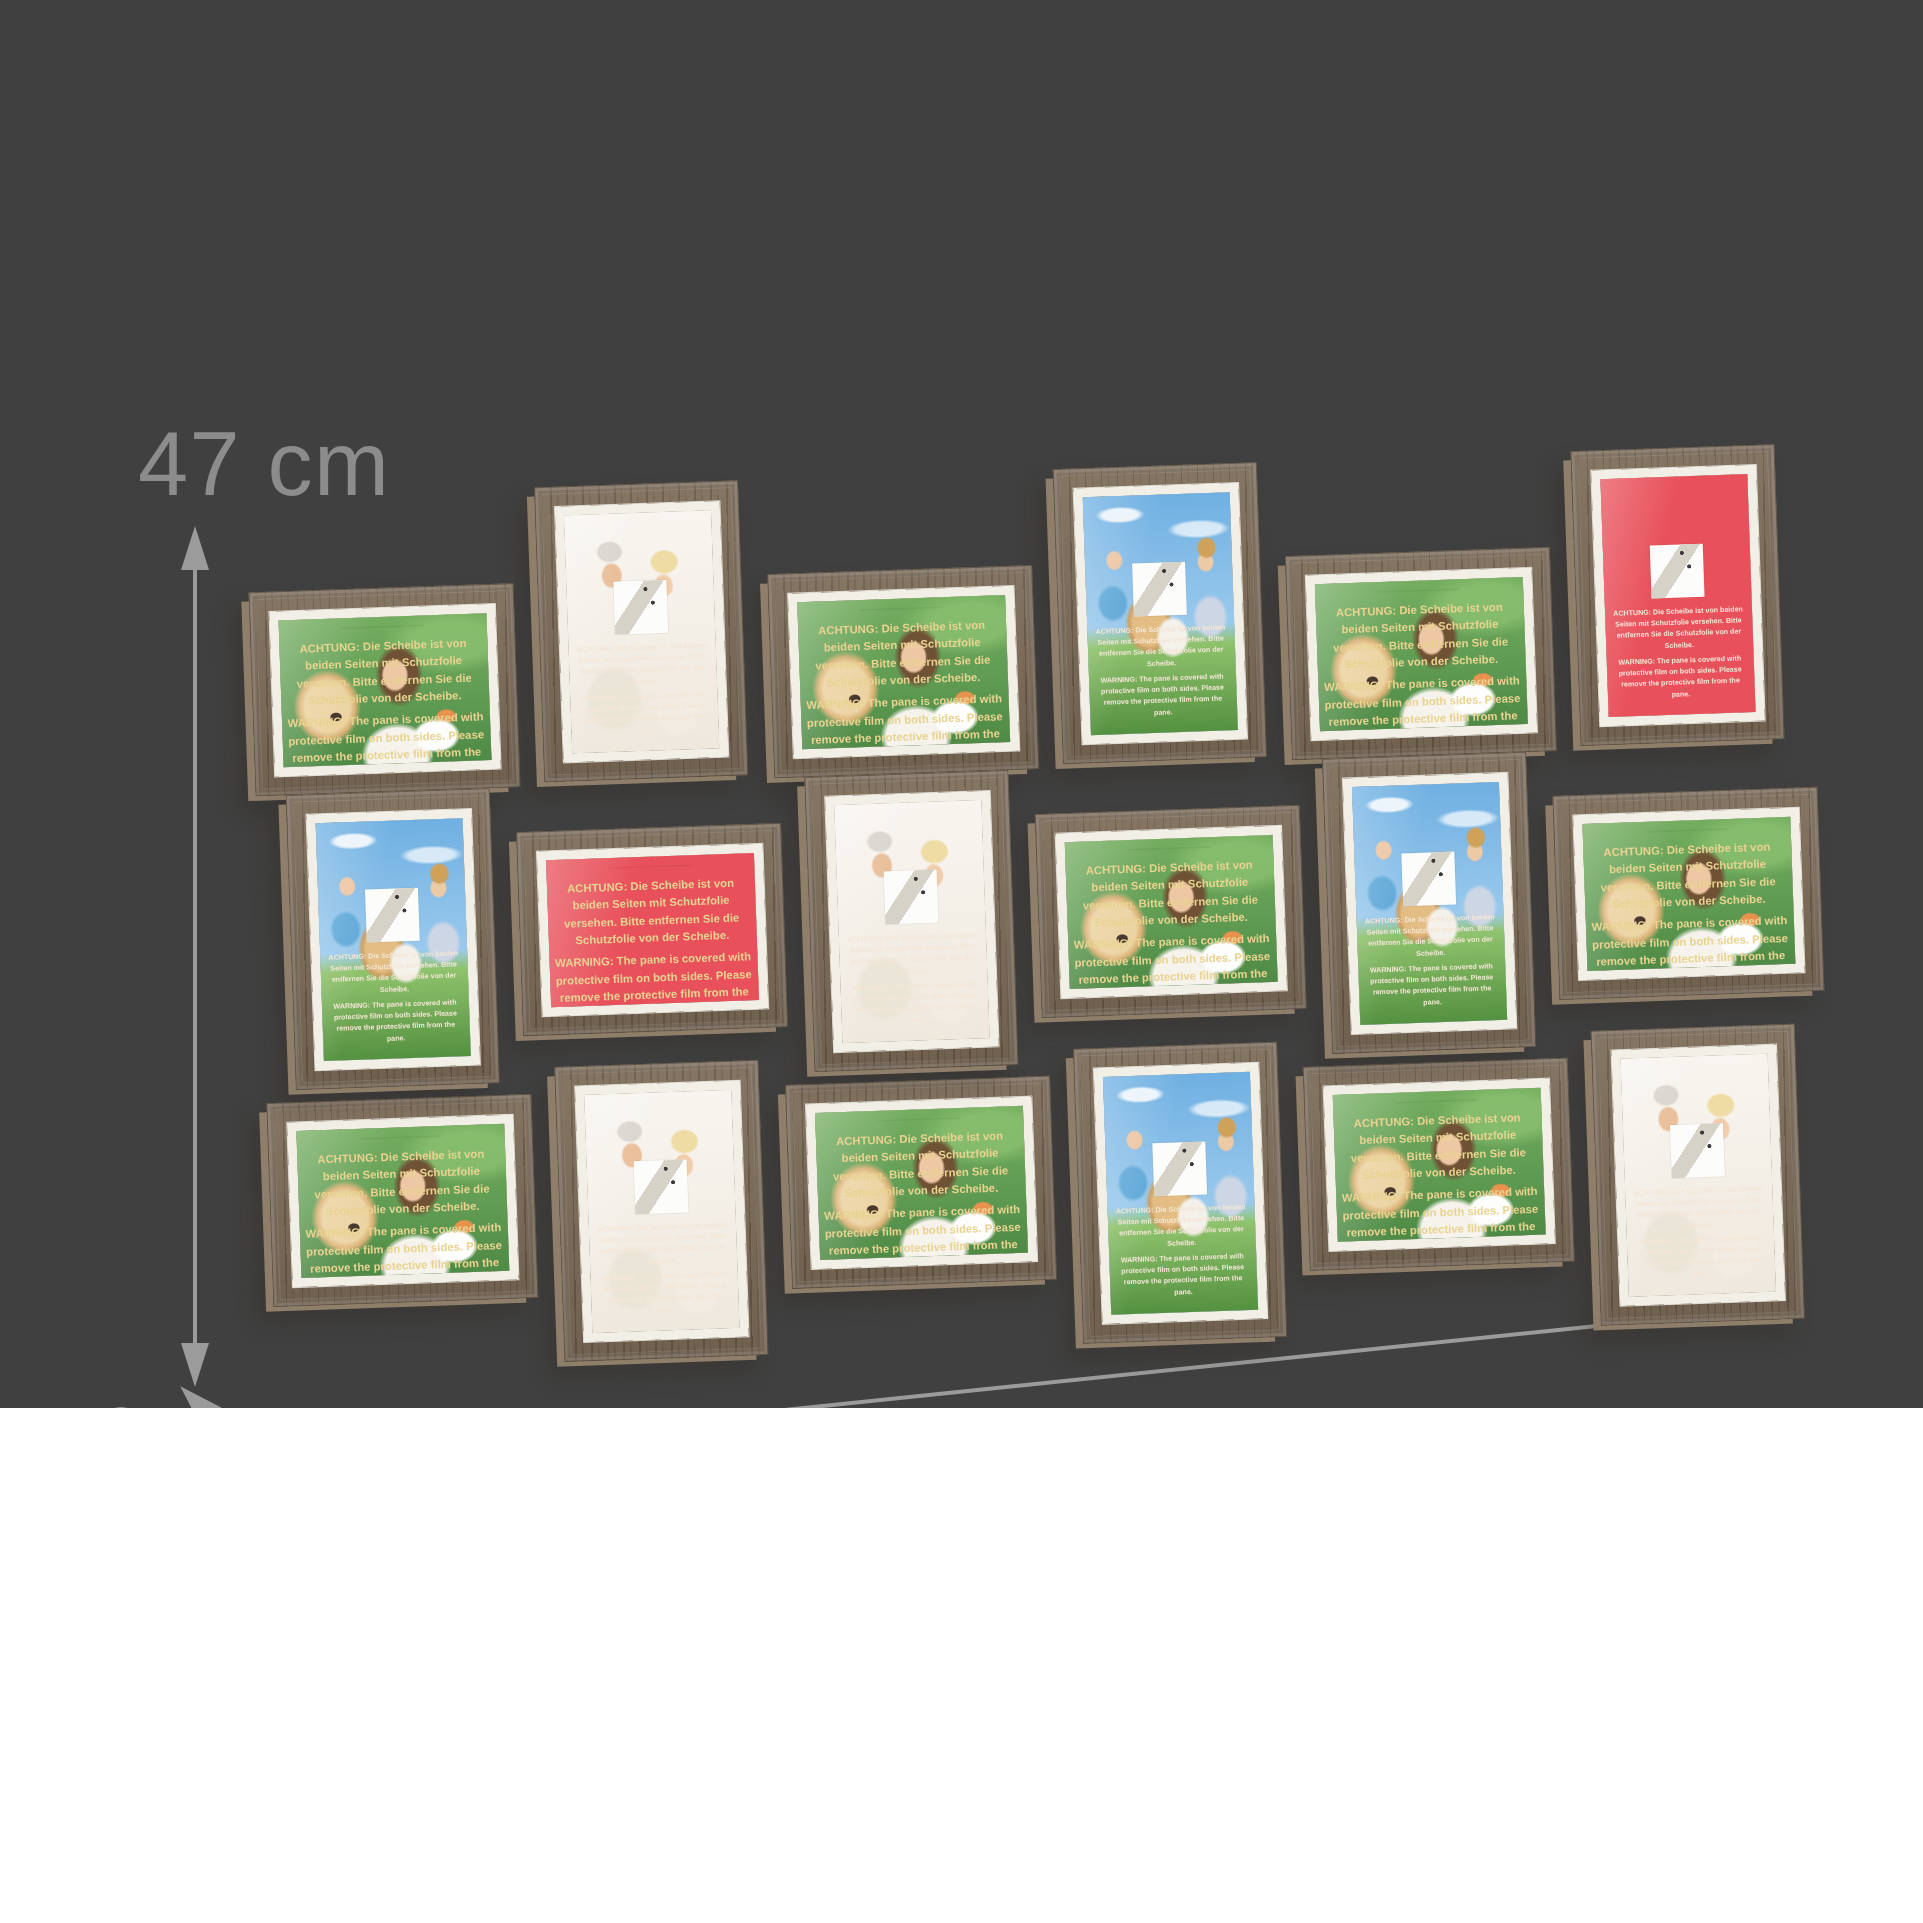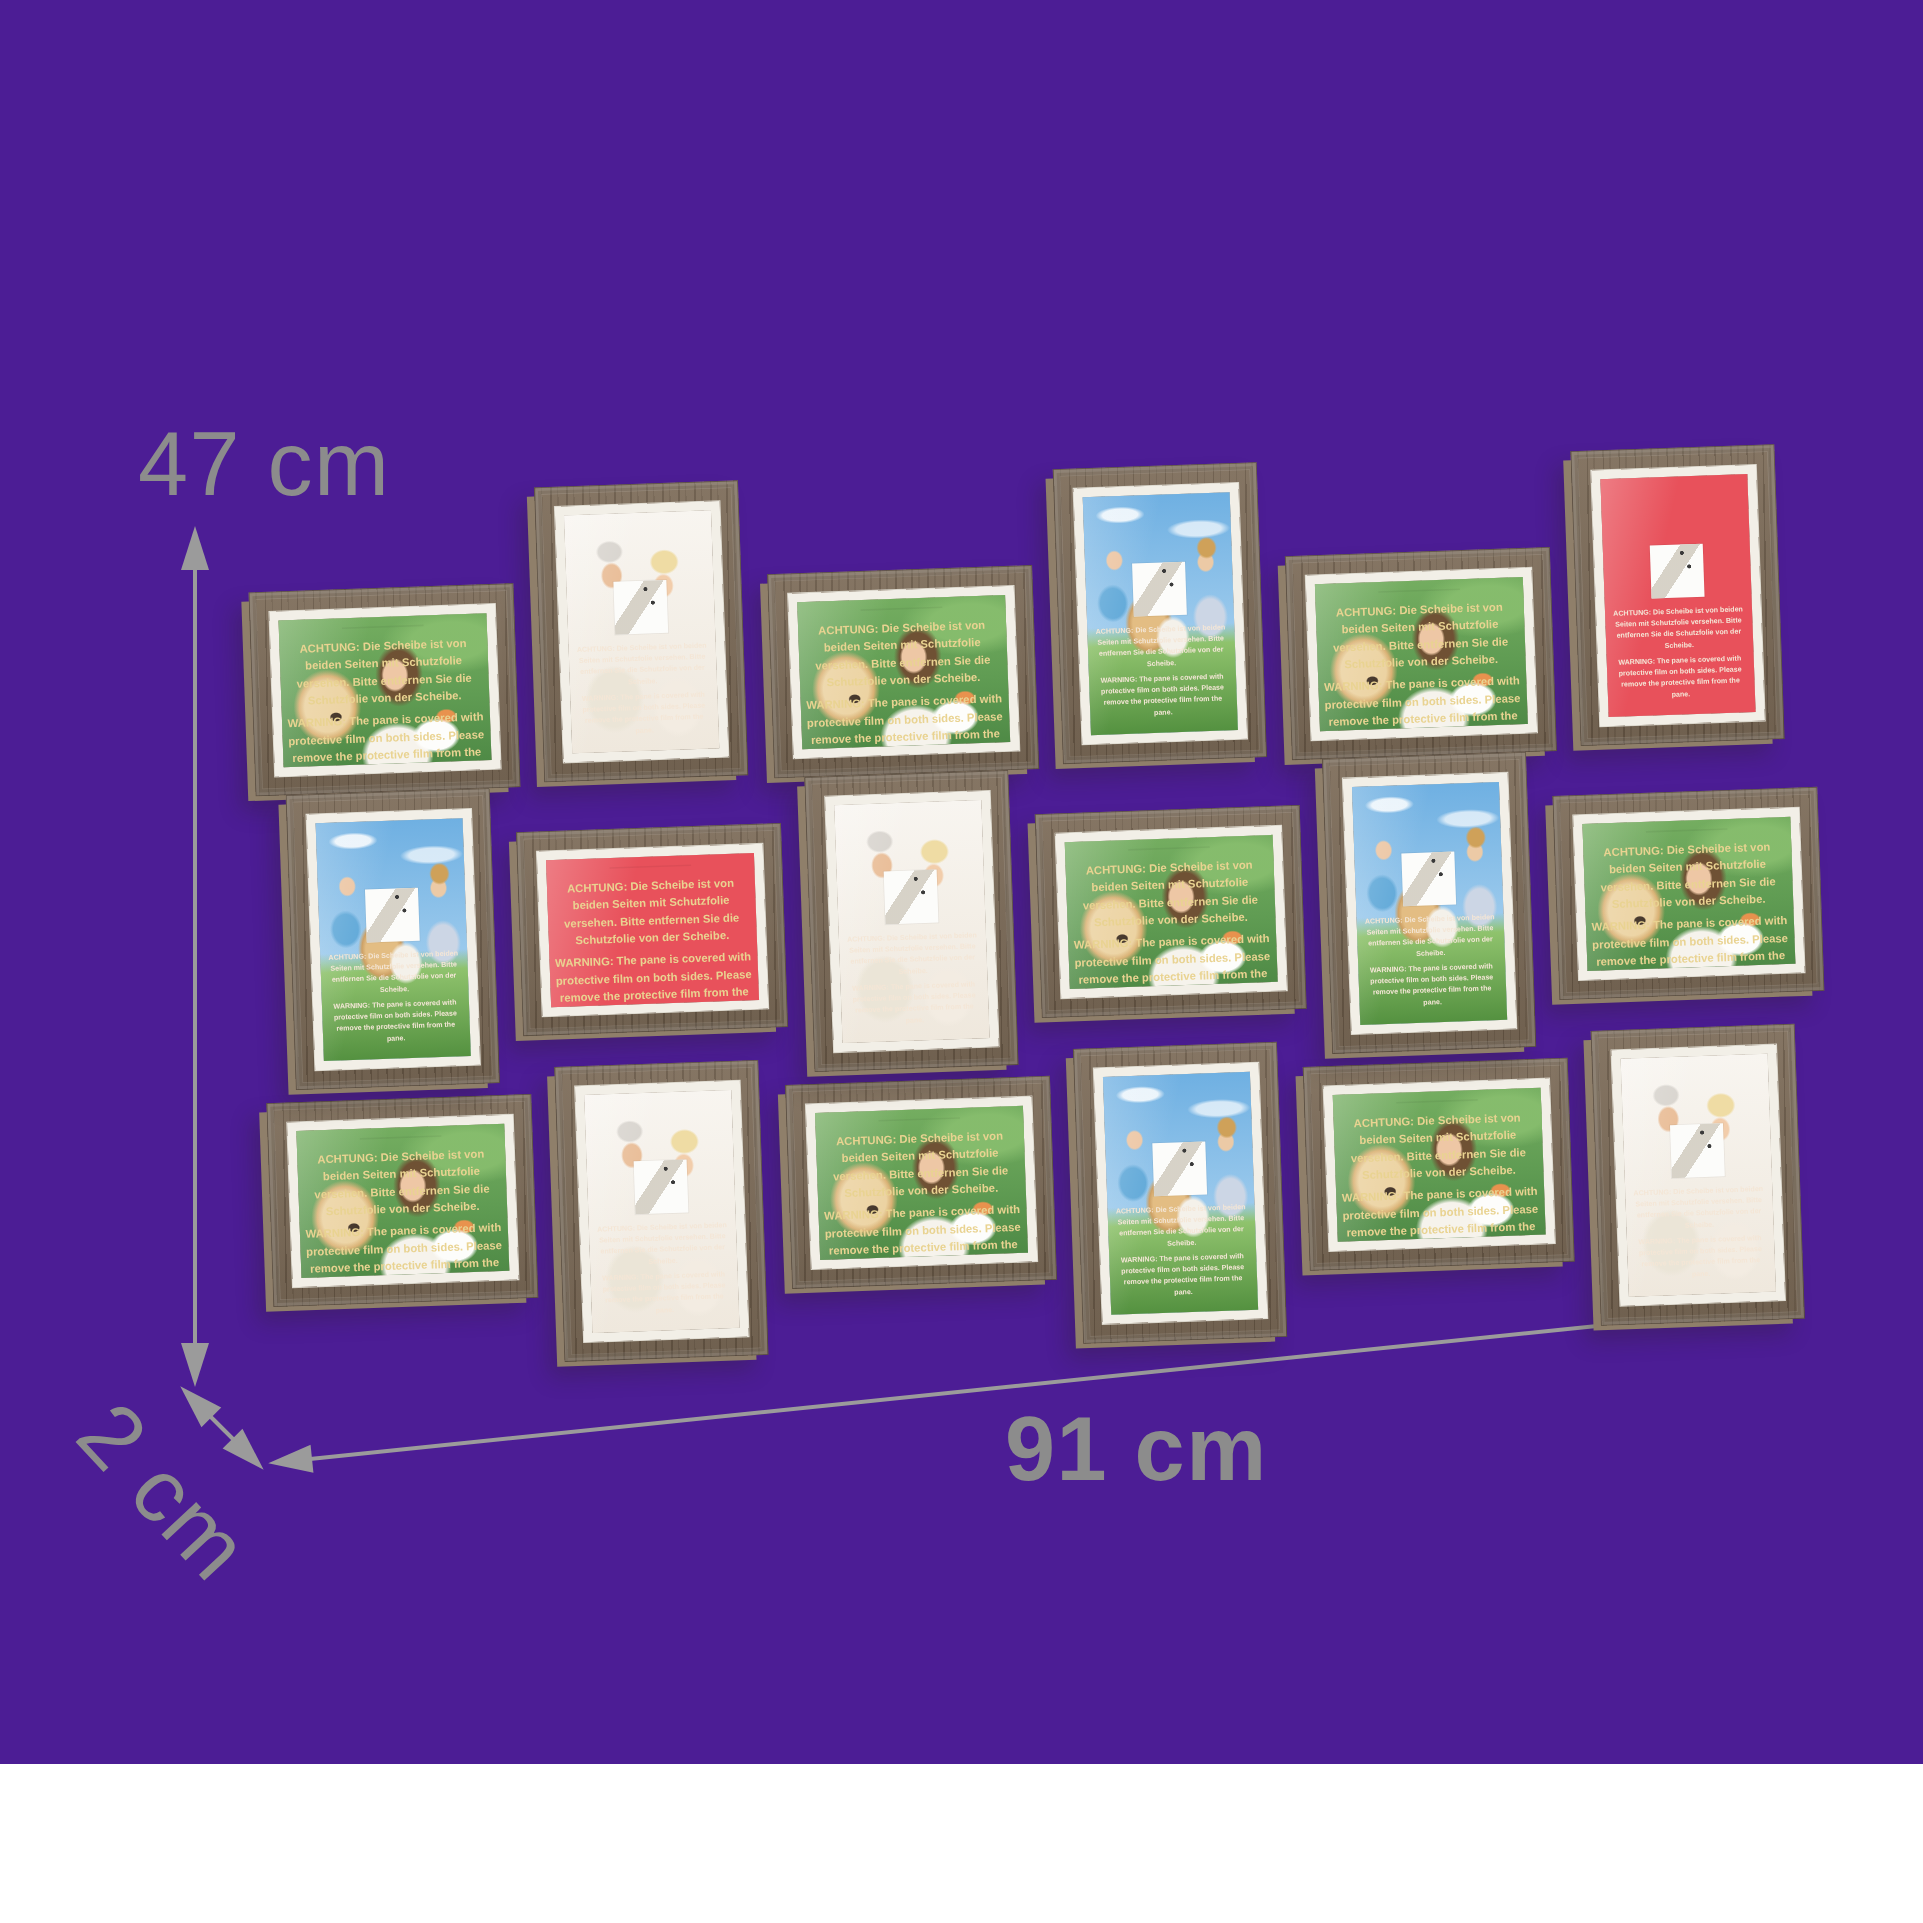--- a/index.html
+++ b/index.html
@@ -1,16 +1,16 @@
 <!DOCTYPE html>
 <html style="font-size:12px"><head>
 <meta charset="utf-8">
 <style>
   html,body{margin:0;padding:0;background:#fff;}
-  .stage{position:relative;width:1924px;height:1764px;background:#4c1d95;overflow:hidden;
+  .stage{position:relative;width:1924px;height:1408px;background:#404040;overflow:hidden;
          font-family:"Liberation Sans", sans-serif;}
 
   
   .dim-label{position:absolute;color:#8c8c8c;font-size:90px;line-height:1;white-space:nowrap;
              letter-spacing:1.5px;}
   .lbl-height{left:138px;top:419px;}
   .lbl-width{left:1005px;top:1404px;font-weight:bold;}
   .lbl-depth{left:128px;top:1387px;transform:rotate(47deg);transform-origin:top left;}
 
   .arrow{position:absolute;background:#9b9b9b;}

